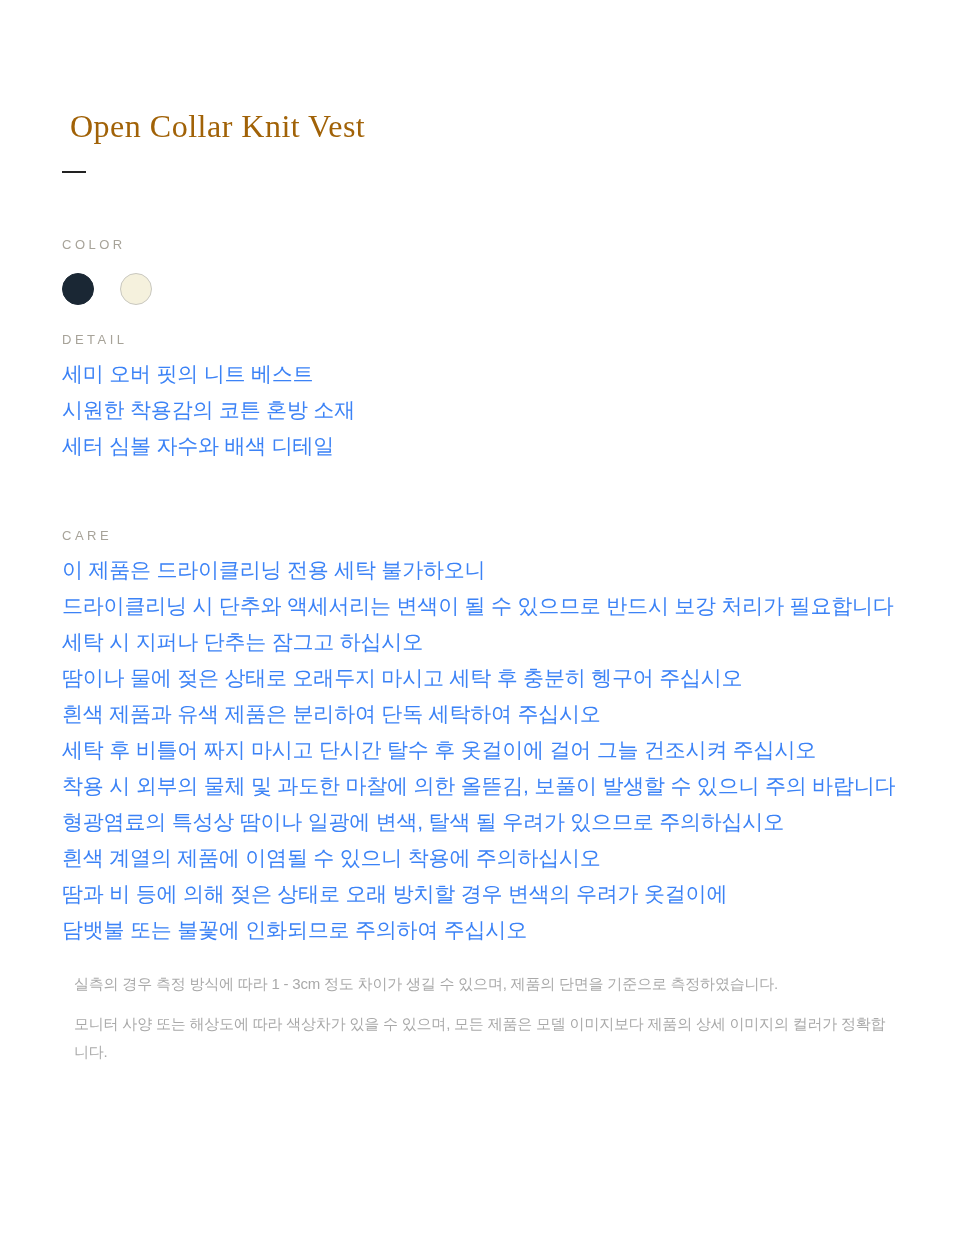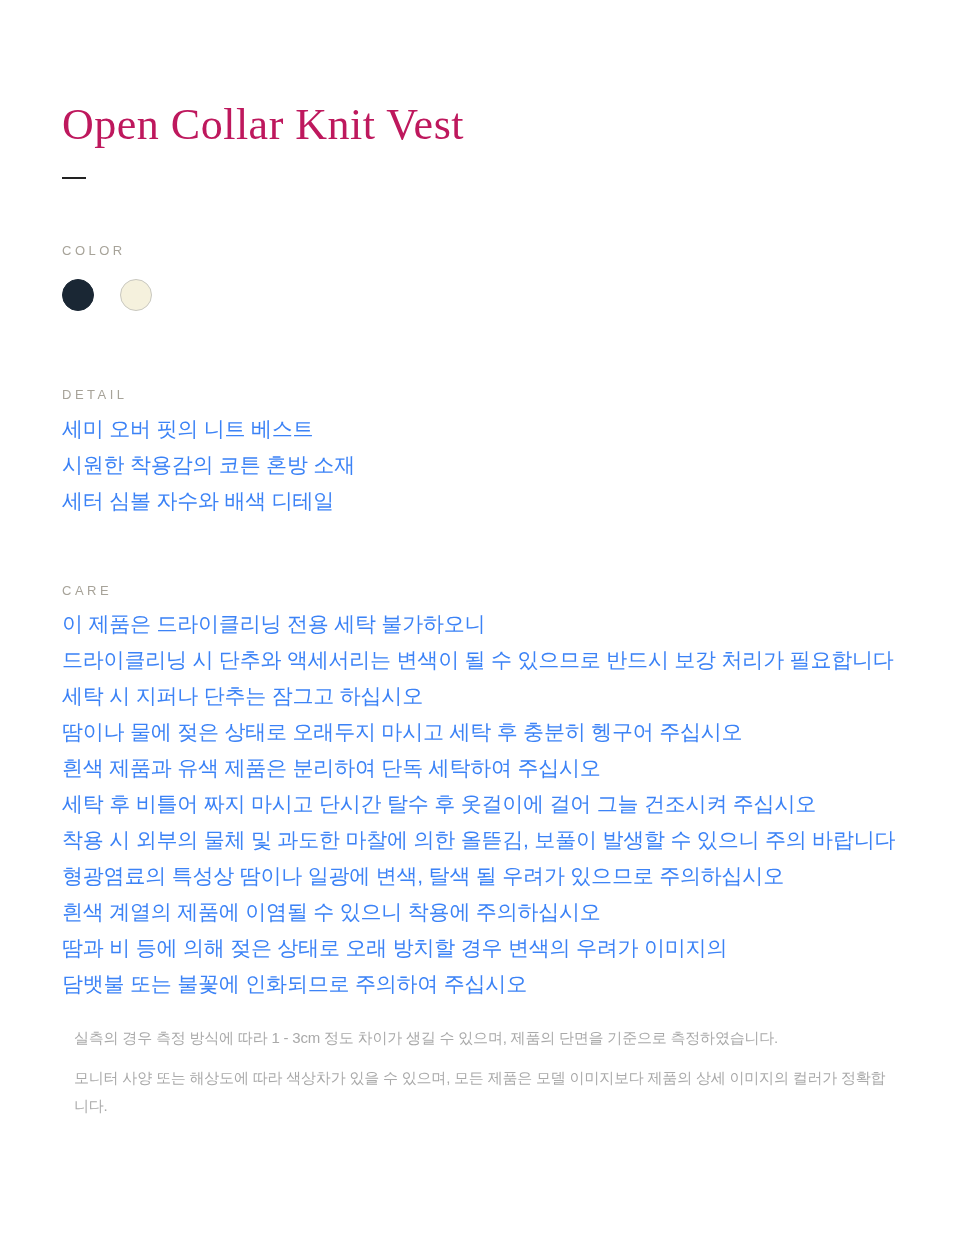--- a/index.html
+++ b/index.html
@@ -11,25 +11,25 @@
   .page {
     width: 960px;
     min-height: 1258px;
     margin: 0 auto;
     background: #ffffff;
     padding: 100px 60px 90px 62px;
   }
   .product-title {
     font-family: "Liberation Serif", "DejaVu Serif", serif;
     font-weight: 400;
-    font-size: 44px;
+    font-size: 32px;
     line-height: 1.15;
-    color: #be185d;
+    color: #a16207;
     letter-spacing: 0.5px;
-    margin: 0;
+    margin: 8px;
   }
   .title-divider {
     width: 24px;
     height: 2px;
     background: #222222;
     margin-top: 26px;
   }
   .section-label {
     font-size: 13px;
     font-weight: 400;
@@ -45,21 +45,21 @@
     gap: 26px;
   }
   .swatch {
     width: 32px;
     height: 32px;
     border-radius: 50%;
     border: 1px solid transparent;
     display: inline-block;
     cursor: pointer;
   }
-  .detail-section { margin-top: 76px; }
+  .detail-section { margin-top: 27px; }
   .care-section { margin-top: 64px; }
   .lines-block { margin-top: 8px; }
   .text-line {
     font-size: 21px;
     line-height: 36px;
     margin: 0;
     color: #3b82f6;
     letter-spacing: -0.2px;
   }
   .care-warning {
@@ -110,21 +110,21 @@
     <div class="lines-block">
       <p class="text-line">이 제품은 드라이클리닝 전용 세탁 불가하오니</p>
       <p class="text-line">드라이클리닝 시 단추와 액세서리는 변색이 될 수 있으므로 반드시 보강 처리가 필요합니다</p>
       <p class="text-line">세탁 시 지퍼나 단추는 잠그고 하십시오</p>
       <p class="text-line">땀이나 물에 젖은 상태로 오래두지 마시고 세탁 후 충분히 헹구어 주십시오</p>
       <p class="text-line">흰색 제품과 유색 제품은 분리하여 단독 세탁하여 주십시오</p>
       <p class="text-line">세탁 후 비틀어 짜지 마시고 단시간 탈수 후 옷걸이에 걸어 그늘 건조시켜 주십시오</p>
       <p class="text-line">착용 시 외부의 물체 및 과도한 마찰에 의한 올뜯김, 보풀이 발생할 수 있으니 주의 바랍니다</p>
       <p class="text-line">형광염료의 특성상 땀이나 일광에 변색, 탈색 될 우려가 있으므로 주의하십시오</p>
       <p class="text-line">흰색 계열의 제품에 이염될 수 있으니 착용에 주의하십시오</p>
-      <p class="text-line">땀과 비 등에 의해 젖은 상태로 오래 방치할 경우 변색의 우려가 이미지의</p>
+      <p class="text-line">땀과 비 등에 의해 젖은 상태로 오래 방치할 경우 변색의 우려가 옷걸이에</p>
       <p class="text-line">담뱃불 또는 불꽃에 인화되므로 주의하여 주십시오</p>
     </div>
   </section>
 
   <footer class="footer-notes">
     <p class="footer-line">실측의 경우 측정 방식에 따라 1 - 3cm 정도 차이가 생길 수 있으며, 제품의 단면을 기준으로 측정하였습니다.</p>
     <p class="footer-line">모니터 사양 또는 해상도에 따라 색상차가 있을 수 있으며, 모든 제품은 모델 이미지보다 제품의 상세 이미지의 컬러가 정확합니다.</p>
   </footer>
 
 </div>

